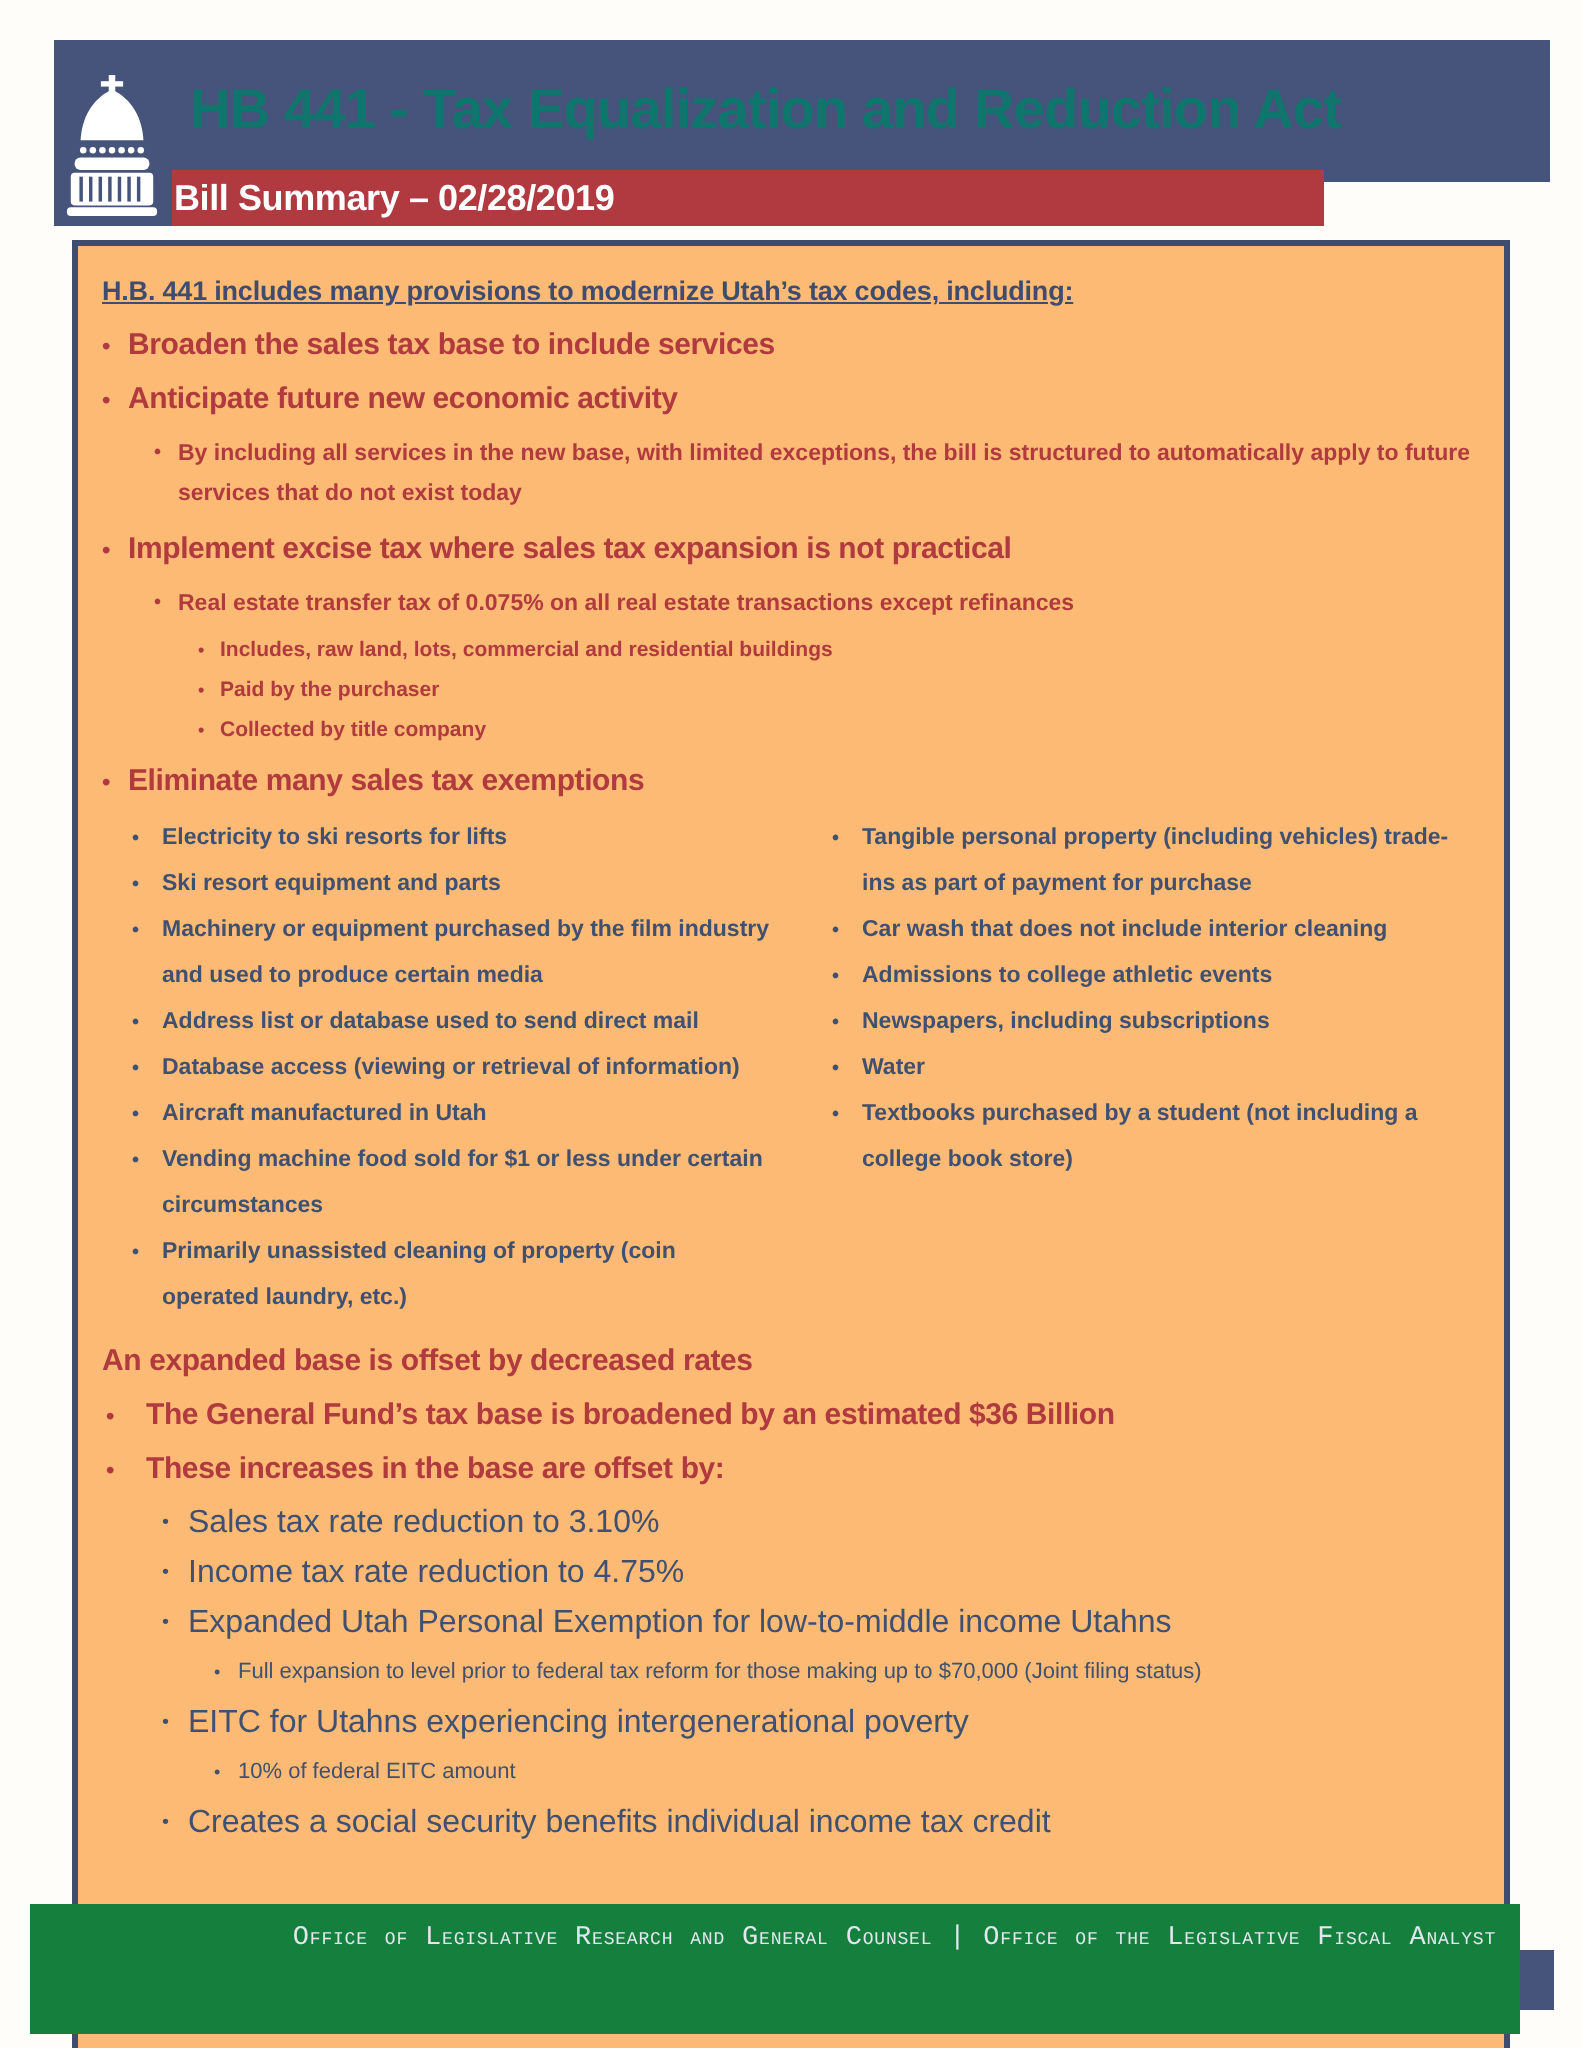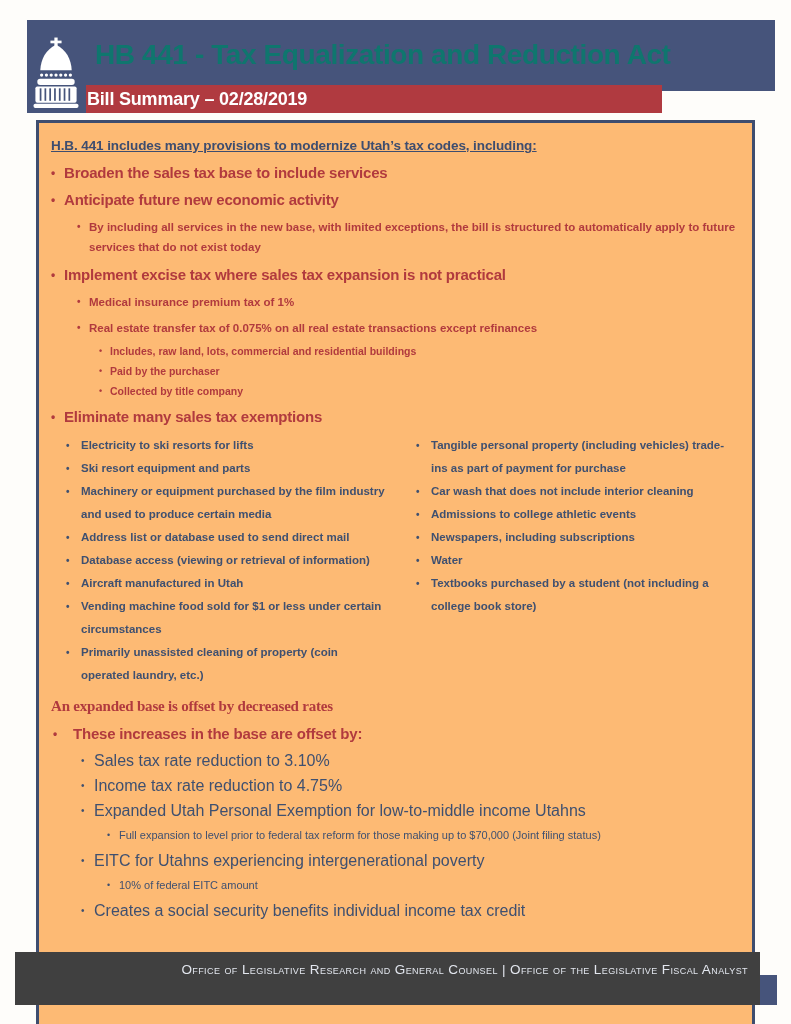--- a/index.html
+++ b/index.html
@@ -37,31 +37,31 @@
       margin:5px 0 5px 48px;padding-left:12px;}
   .b3::before{content:"•";position:absolute;left:1px;top:0;font-size:9px;}
 
   .cols{display:flex;gap:28px;margin:4px 0 2px 14px;justify-content:space-between;}
   .col{width:342px;}
   .ni{position:relative;color:#3f5070;font-weight:600;font-size:11.5px;line-height:23px;
       padding-left:17px;}
   .ni::before{content:"•";position:absolute;left:2px;top:0;font-size:10px;}
 
   .h2{color:#b13a3e;font-weight:bold;font-size:15px;line-height:19px;margin:10px 0 5px 1px;
-      letter-spacing:-0.2px;font-family:Liberation Serif, serif;}
+      letter-spacing:-0.2px;}
 
   .nb2{position:relative;color:#3f5070;font-size:16px;line-height:15px;margin:10px 0 10px 30px;
        padding-left:14px;}
   .nb2::before{content:"•";position:absolute;left:1px;top:0;font-size:10px;color:#3f5070;}
   .nb3{position:relative;color:#3f5070;font-size:11px;line-height:15px;margin:0 0 10px 56px;
        padding-left:13px;}
   .nb3::before{content:"•";position:absolute;left:1px;top:0;font-size:9px;color:#3f5070;}
 
   
-  .footer-bar{position:absolute;left:15px;top:952px;width:745px;height:53px;background:#404040;}
+  .footer-bar{position:absolute;left:15px;top:952px;width:745px;height:65px;background:#15803d;font-family:Liberation Mono, monospace;}
   .footer-step{position:absolute;left:760px;top:975px;width:17px;height:30px;background:#46547b;}
   .footer-text{position:absolute;right:12px;top:10px;color:#e2e6ee;font-size:13.5px;
                font-variant:small-caps;letter-spacing:0.4px;white-space:nowrap;}
 </style>
 </head>
 <body>
 
 <div class="page">
 
   <div class="band"></div>
@@ -102,21 +102,20 @@
 
   <div class="content-box">
 
     <div class="intro-heading">H.B. 441 includes many provisions to modernize Utah’s tax codes, including:</div>
 
     <div class="b1">Broaden the sales tax base to include services</div>
     <div class="b1">Anticipate future new economic activity</div>
     <div class="b2">By including all services in the new base, with limited exceptions, the bill is structured to automatically apply to future services that do not exist today</div>
 
     <div class="b1">Implement excise tax where sales tax expansion is not practical</div>
-    <div class="b2">Medical insurance premium tax of 1%</div>
     <div class="b2">Real estate transfer tax of 0.075% on all real estate transactions except refinances</div>
     <div class="b3">Includes, raw land, lots, commercial and residential buildings</div>
     <div class="b3">Paid by the purchaser</div>
     <div class="b3">Collected by title company</div>
 
     <div class="b1">Eliminate many sales tax exemptions</div>
 
     <div class="cols">
       <div class="col">
         <div class="ni">Electricity to ski resorts for lifts</div>
@@ -132,20 +131,21 @@
         <div class="ni">Tangible personal property (including vehicles) trade-ins as part of payment for purchase</div>
         <div class="ni">Car wash that does not include interior cleaning</div>
         <div class="ni">Admissions to college athletic events</div>
         <div class="ni">Newspapers, including subscriptions</div>
         <div class="ni">Water</div>
         <div class="ni">Textbooks purchased by a student (not including a college book store)</div>
       </div>
     </div>
 
     <div class="h2">An expanded base is offset by decreased rates</div>
+    <div class="b1 b1-sp">The General Fund’s tax base is broadened by an estimated $36 Billion</div>
     <div class="b1 b1-sp">These increases in the base are offset by:</div>
 
     <div class="nb2">Sales tax rate reduction to 3.10%</div>
     <div class="nb2">Income tax rate reduction to 4.75%</div>
     <div class="nb2">Expanded Utah Personal Exemption for low-to-middle income Utahns</div>
     <div class="nb3">Full expansion to level prior to federal tax reform for those making up to $70,000 (Joint filing status)</div>
     <div class="nb2">EITC for Utahns experiencing intergenerational poverty</div>
     <div class="nb3">10% of federal EITC amount</div>
     <div class="nb2">Creates a social security benefits individual income tax credit</div>
 

